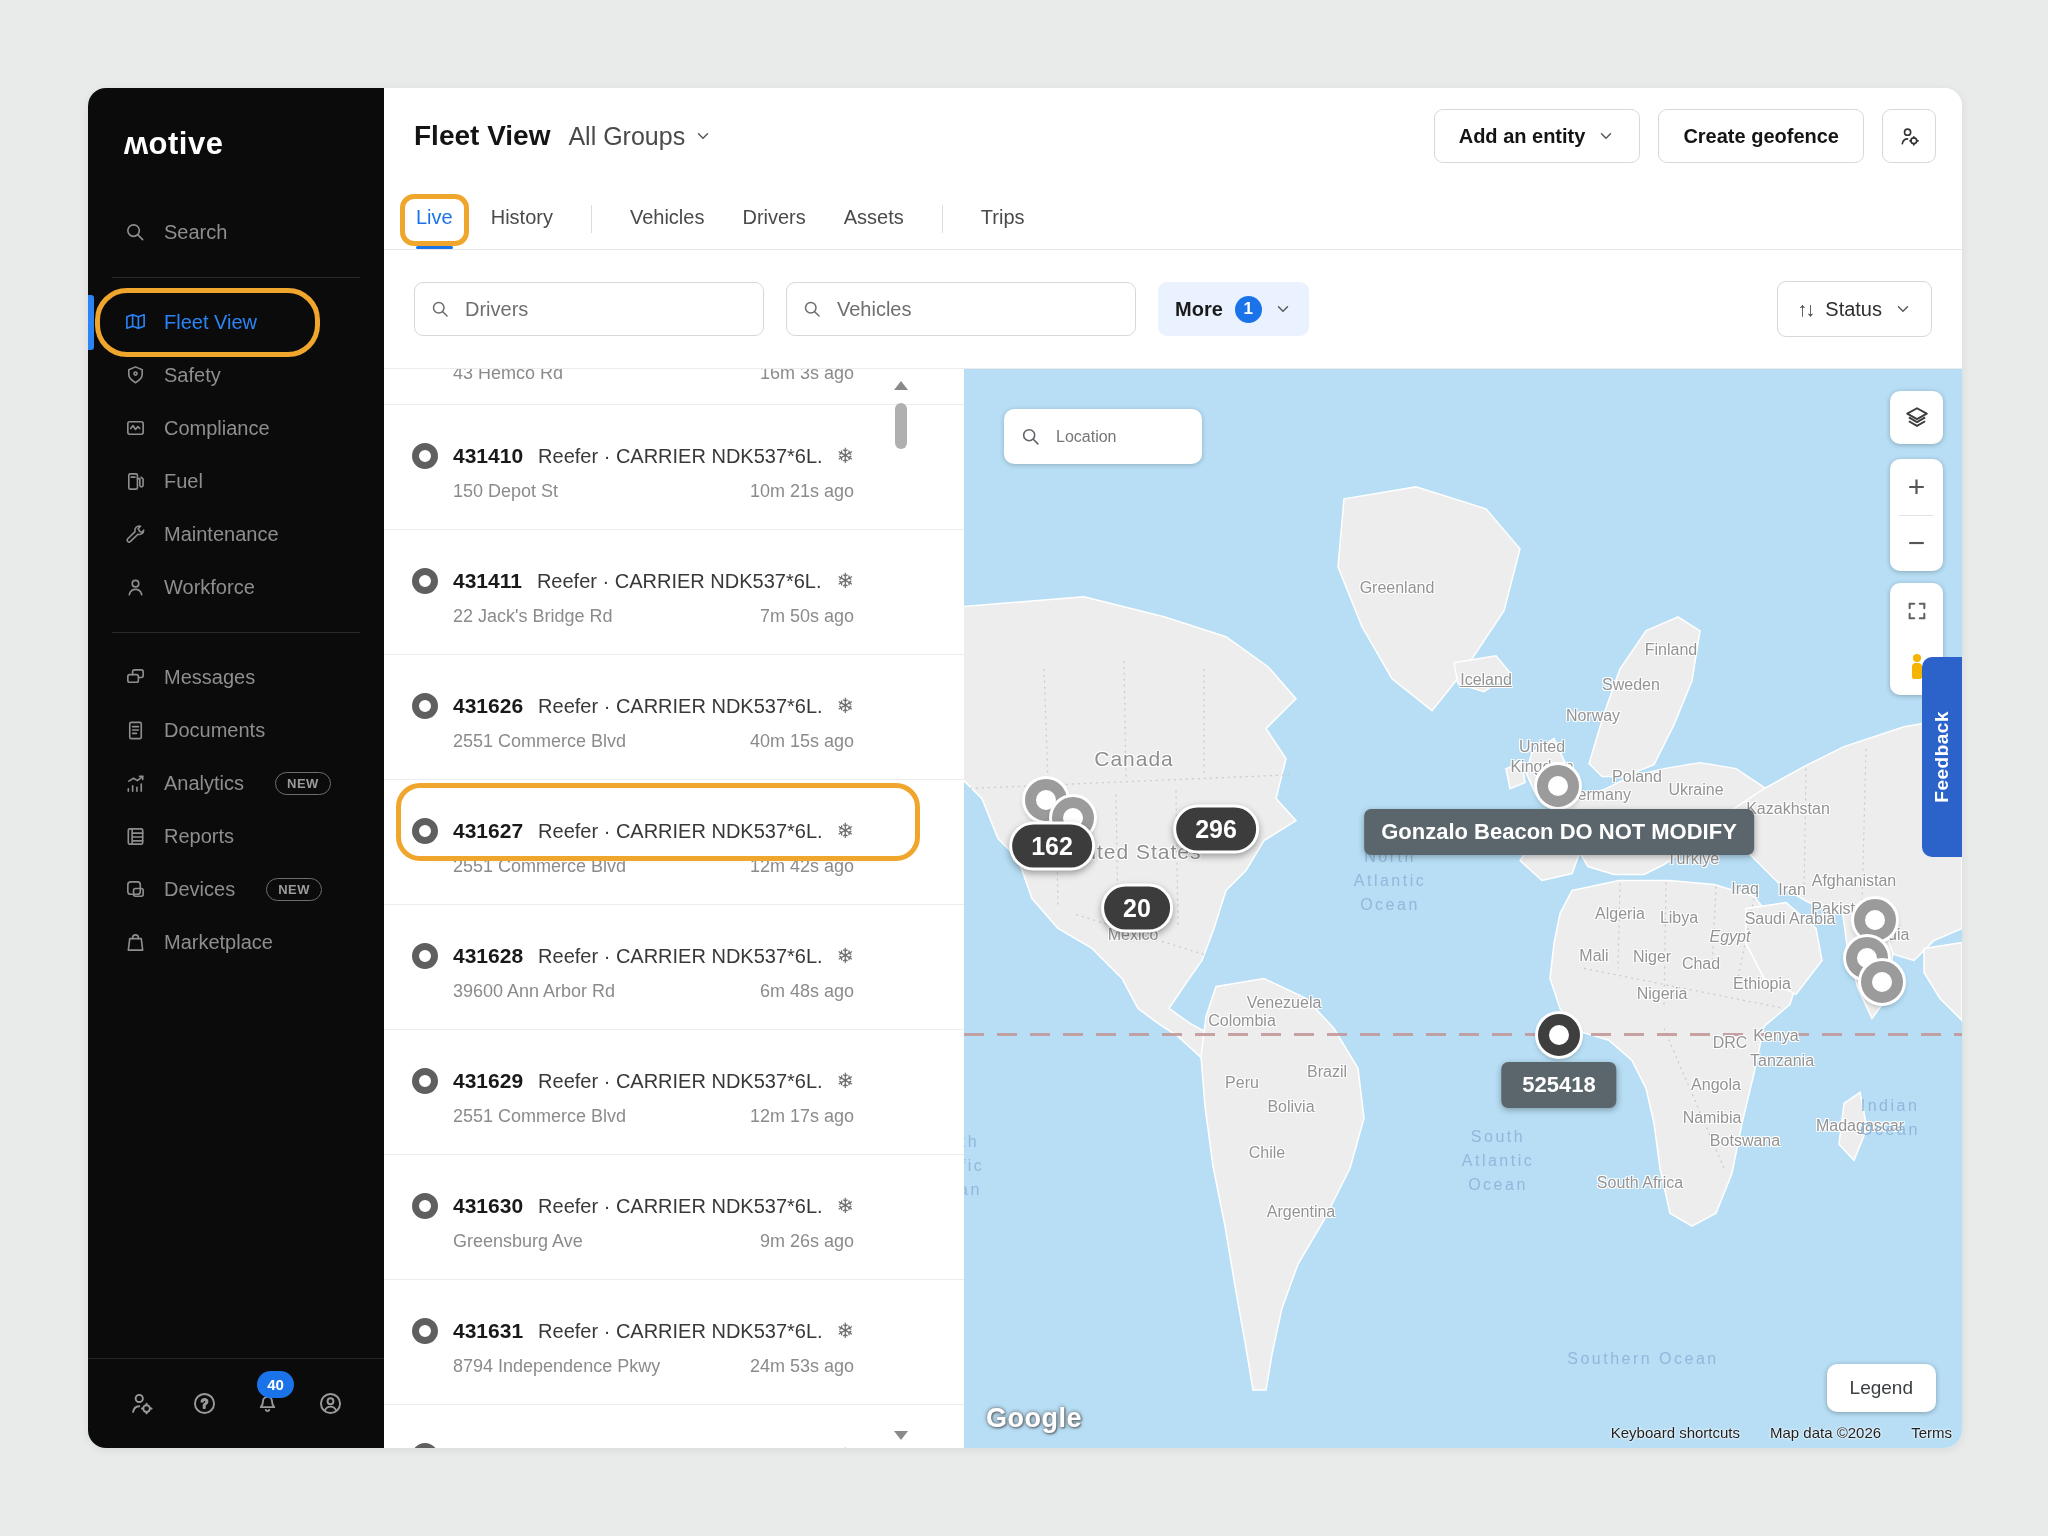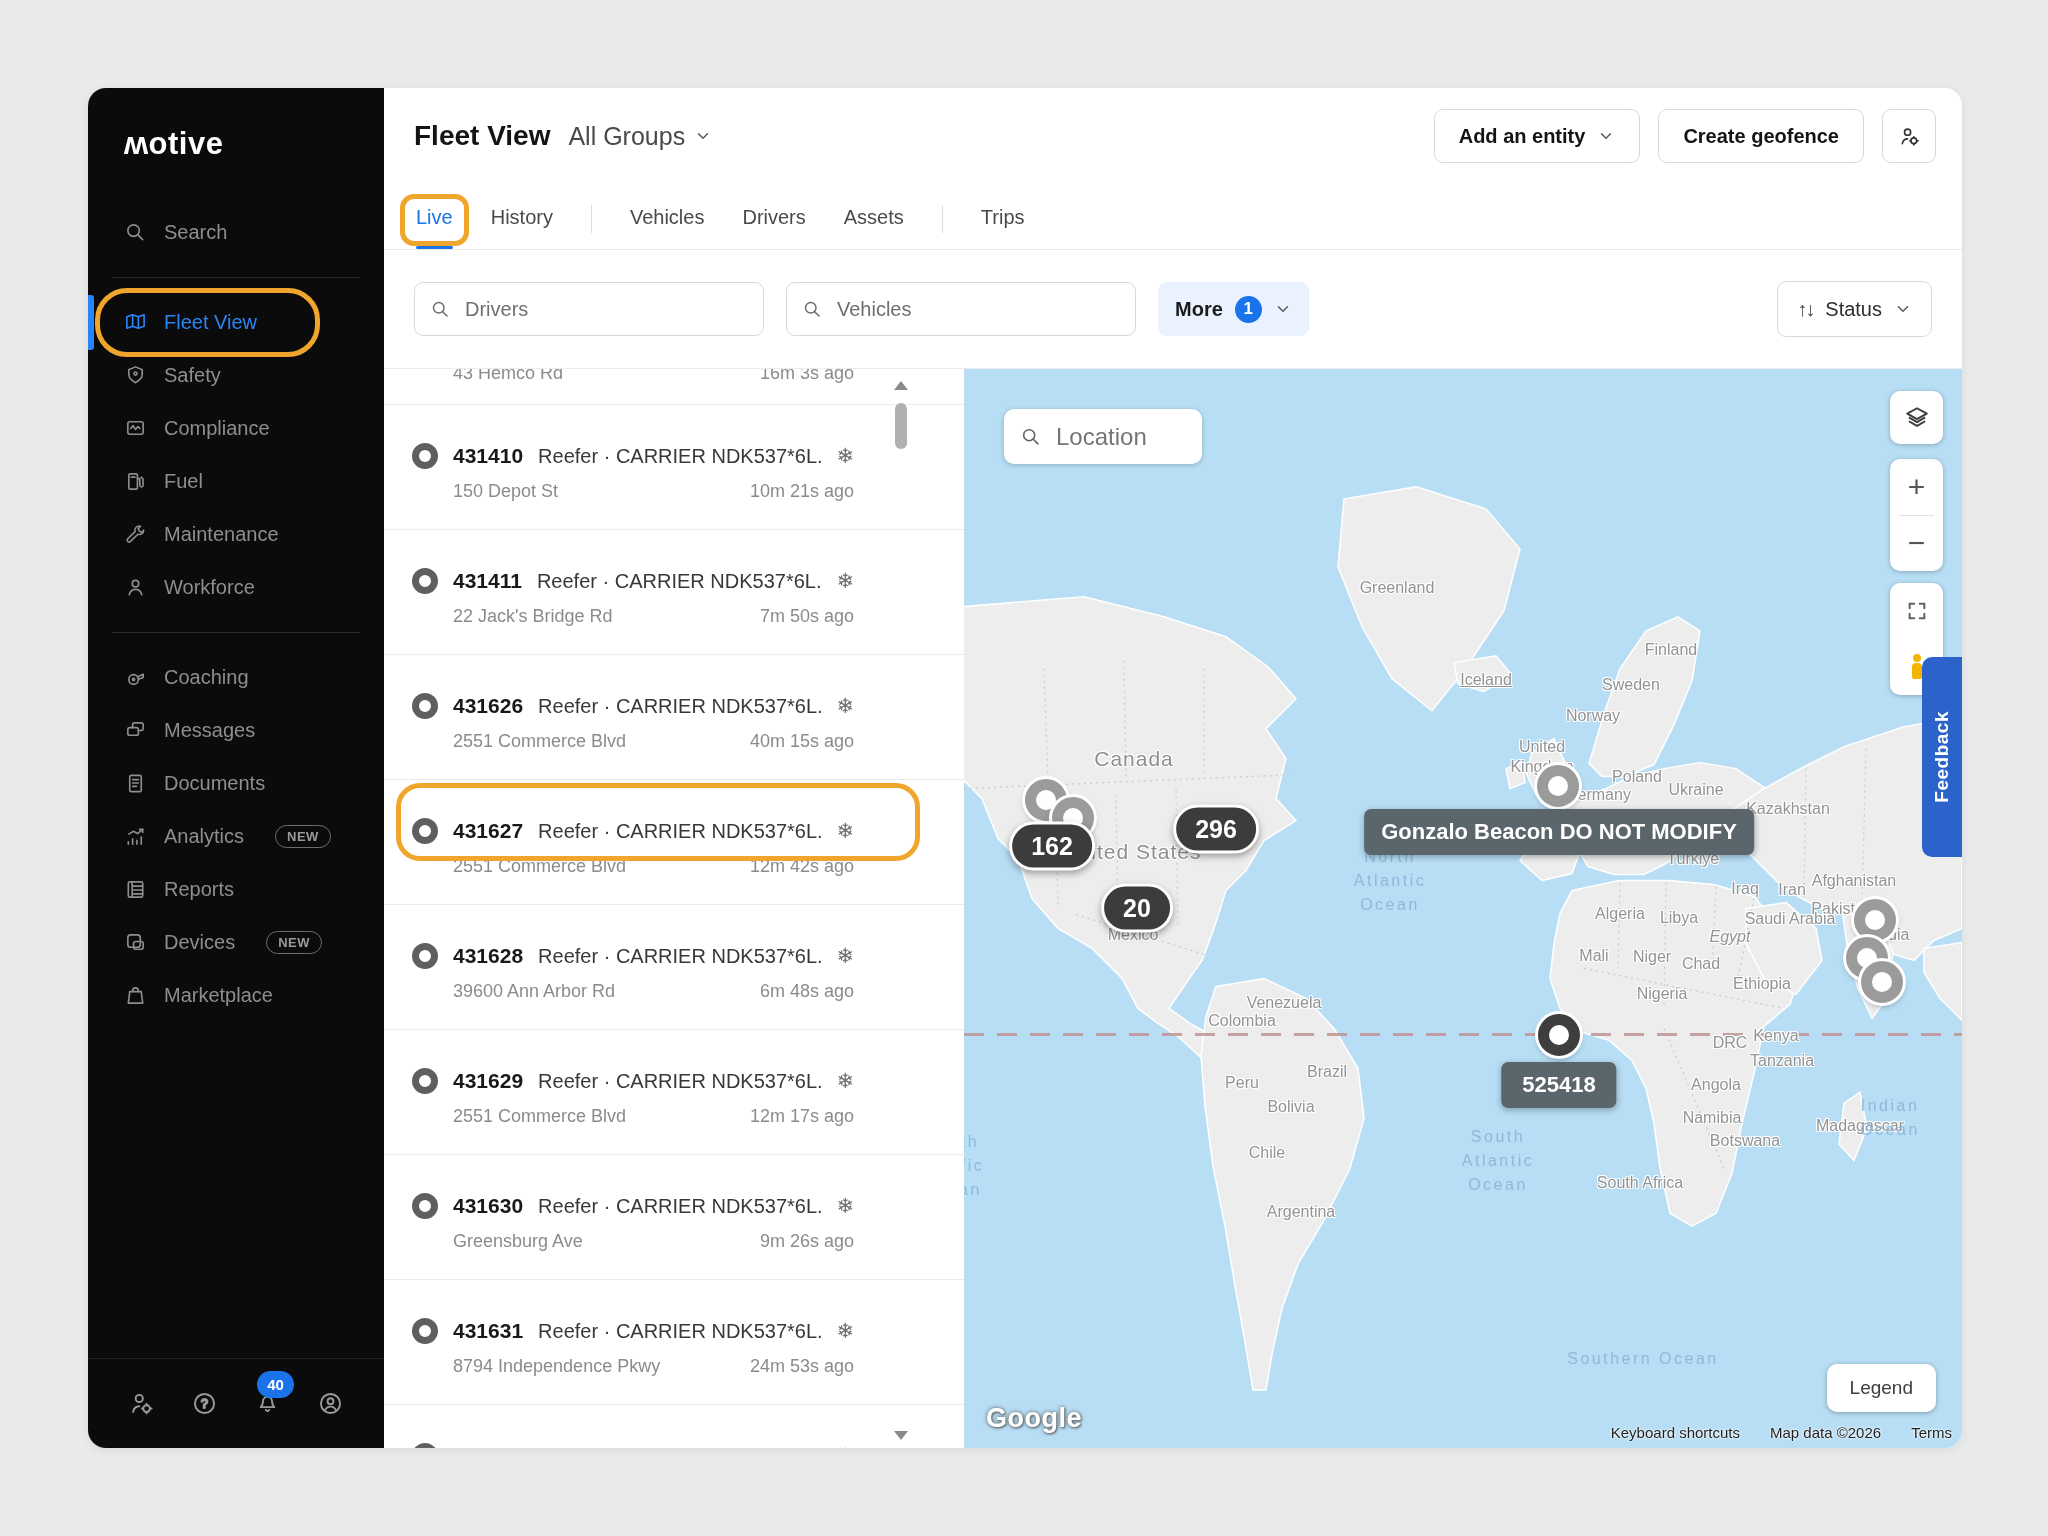--- a/index.html
+++ b/index.html
@@ -75,21 +75,21 @@
   
   .map{flex:1;position:relative;overflow:hidden;background:#b7def5;}
   .map svg.world{position:absolute;inset:0;width:100%;height:100%;}
   .equator{position:absolute;left:0;right:0;top:664px;height:3px;background:repeating-linear-gradient(90deg,#c09494 0 20px,transparent 20px 33px);opacity:.85;z-index:1;}
   .mlabel{position:absolute;transform:translate(-50%,-50%);font-size:16px;color:#939393;white-space:nowrap;text-shadow:1px 1px 0 #fff,-1px -1px 0 #fff,1px -1px 0 #fff,-1px 1px 0 #fff;z-index:1;}
   .mlabel.big{font-size:21px;letter-spacing:1px;color:#8e8e8e;}
   .mlabel.wrap{white-space:normal;text-align:center;width:95px;line-height:1.25;}
   .olabel{position:absolute;transform:translate(-50%,-50%);font-size:16px;color:#8fb8dc;letter-spacing:2.5px;text-align:center;white-space:normal;line-height:1.5;z-index:1;}
   .loc-box{position:absolute;left:40px;top:40px;width:198px;height:55px;background:#fff;border-radius:10px;box-shadow:0 1px 5px rgba(0,0,0,.22);display:flex;align-items:center;gap:12px;padding:0 16px;box-sizing:border-box;z-index:5;}
   .loc-box .ic{width:22px;height:22px;color:#5f6368;}
-  .loc-box input{border:none;outline:none;font-size:24px;color:#333;font-family:inherit;width:100%;background:transparent;}
+  .loc-box input{border:none;outline:none;font-size:16px;color:#333;font-family:inherit;width:100%;background:transparent;}
   .loc-box input::placeholder{color:#757575;}
   .marker{position:absolute;width:42px;height:42px;border-radius:50%;background:#fff;border:11px solid #9b9b9b;box-sizing:border-box;box-shadow:0 0 0 3px #fff,0 3px 6px rgba(0,0,0,.35);transform:translate(-50%,-50%);z-index:2;cursor:pointer;}
   .marker.dark{border-color:#3e3e3e;}
   .cluster{position:absolute;transform:translate(-50%,-50%);background:#3c3c3c;color:#fff;font-weight:700;font-size:25px;padding:7px 19px;border-radius:999px;border:3px solid #fff;box-shadow:0 3px 7px rgba(0,0,0,.35);z-index:3;cursor:pointer;}
   .map-tip{position:absolute;transform:translateX(-50%);background:#5b666c;color:#fff;font-weight:700;font-size:22px;padding:10px 17px;border-radius:7px;white-space:nowrap;box-shadow:0 2px 6px rgba(0,0,0,.3);z-index:4;}
   .mctl{position:absolute;background:#fff;border-radius:10px;box-shadow:0 1px 5px rgba(0,0,0,.25);z-index:5;}
   .layers-btn{left:926px;top:22px;width:53px;height:53px;display:flex;align-items:center;justify-content:center;cursor:pointer;}
   .zoom-ctl{left:926px;top:90px;width:53px;height:112px;display:flex;flex-direction:column;}
   .zoom-half{flex:1;display:flex;align-items:center;justify-content:center;font-size:30px;color:#555;cursor:pointer;}
   .zoom-sep{height:1px;background:#e3e3e3;margin:0 9px;}
@@ -169,28 +169,20 @@
       <div class="nav-item">
         <svg class="ic" viewBox="0 0 24 24">
               <circle cx="12" cy="8" r="3.4"></circle>
               <path d="M5.5 19.5 c1-4 4-5.5 6.5-5.5 s5.5 1.5 6.5 5.5"></path>
             </svg>
         <span>Workforce</span>
       </div>
 
       <div class="side-divider"></div>
 
-      <div class="nav-item">
-        <svg class="ic" viewBox="0 0 24 24">
-              <circle cx="10" cy="14" r="5"></circle>
-              <path d="M14 11.5 L20 8.5 V12 L15 13.8"></path>
-              <circle cx="10" cy="14" r="1.1"></circle>
-            </svg>
-        <span>Coaching</span>
-      </div>
       <div class="nav-item">
         <svg class="ic" viewBox="0 0 24 24">
               <rect x="4" y="9" width="11" height="8" rx="2"></rect>
               <path d="M9 9 V6 a2 2 0 0 1 2-2 h7 a2 2 0 0 1 2 2 v4 a2 2 0 0 1-2 2 h-3"></path>
             </svg>
         <span>Messages</span>
       </div>
       <div class="nav-item">
         <svg class="ic" viewBox="0 0 24 24">
               <rect x="6" y="3.5" width="12" height="17" rx="1.5"></rect>

